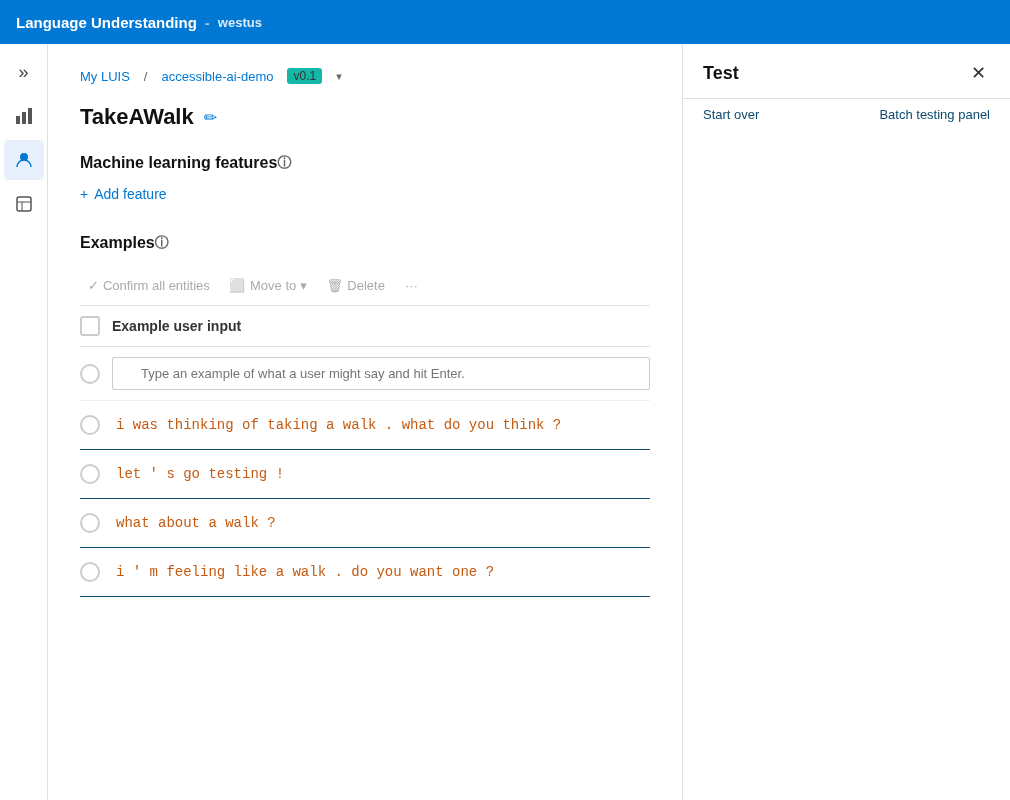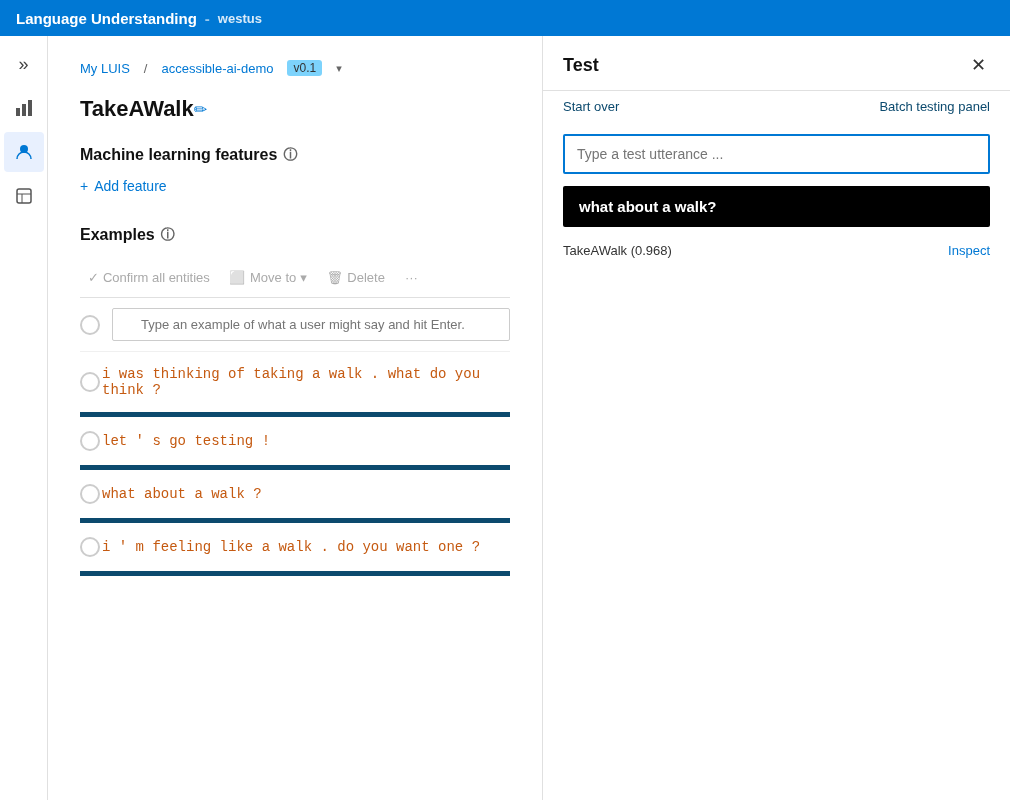--- a/index.html
+++ b/index.html
@@ -2,21 +2,21 @@
 <html><head>
   <meta charset="utf-8">
   <style>
     * { box-sizing: border-box; margin: 0; padding: 0; }
     body { font-family: 'Segoe UI', sans-serif; font-size: 14px; background: #fff; overflow: hidden; width: 1010px; height: 800px; display: flex; flex-direction: column; }
 
     
     .topbar {
       background: #0078d4;
       color: white;
-      height: 36px;
+      height: 44px;
       display: flex;
       align-items: center;
       padding: 0 16px;
       font-size: 15px;
       font-weight: 600;
       flex-shrink: 0;
     }
     .topbar-sep { margin: 0 8px; opacity: 0.6; }
 
     
@@ -71,50 +71,50 @@
       display: flex;
       align-items: center;
       font-size: 13px;
       color: #0078d4;
       margin-bottom: 20px;
       gap: 14px;
     }
     .breadcrumb-sep { color: #666; }
     .breadcrumb-item { cursor: pointer; }
     .breadcrumb-version {
-      background: #7dd3fc;
+      background: #14b8a6;
       border-radius: 3px;
       padding: 1px 6px;
       font-size: 12px;
       color: #333;
     }
     .breadcrumb-chevron { color: #666; font-size: 11px; }
 
     
     .page-title-row {
       display: flex;
       align-items: center;
+      gap: 10px;
       margin-bottom: 24px;
     }
     .page-title {
       font-size: 22px;
       font-weight: 600;
       color: #111;
     }
     .edit-icon {
       color: #0078d4;
       cursor: pointer;
       font-size: 16px;
     }
 
     
     .section-header {
       display: flex;
       align-items: center;
-      gap: 6px;
       font-size: 16px;
       font-weight: 600;
       color: #111;
       margin-bottom: 14px;
     }
     .info-icon {
       color: #666;
       font-size: 14px;
       cursor: pointer;
     }
@@ -180,22 +180,22 @@
       font-size: 13px;
       color: #888;
       outline: none;
     }
 
     
     .example-row {
       display: flex;
       align-items: center;
       padding: 14px 0;
-      border-bottom: 5px solid #0c4a6e;
-      gap: 2px;
+      border-bottom: 1px solid #0c4a6e;
+      gap: 16px;
     }
     .example-utterance {
       font-family: 'Courier New', monospace;
       font-size: 14px;
       color: #c55a11;
     }
 
     
     .table-header {
       display: flex;
@@ -203,21 +203,21 @@
       padding: 10px 0;
       border-bottom: 1px solid #e0e0e0;
       font-weight: 600;
       color: #333;
       font-size: 14px;
       gap: 12px;
     }
 
     
     .test-panel {
-      width: 468px;
+      width: 328px;
       border-left: 1px solid #e0e0e0;
       display: flex;
       flex-direction: column;
       background: #fff;
       flex-shrink: 0;
     }
     .test-panel-header {
       display: flex;
       align-items: center;
       justify-content: space-between;
@@ -368,20 +368,24 @@
           </button>
           <button class="toolbar-btn disabled">
             <span>🗑</span>
             <span>Delete</span>
           </button>
           <button class="toolbar-btn disabled">
             <span>···</span>
           </button>
         </div>
 
+        <div class="table-header">
+          <div class="row-checkbox" style="border-radius:3px;"></div>
+          <span>Example user input</span>
+        </div>
 
         <div class="example-input-row">
           <div class="row-checkbox"></div>
           <input class="example-text-input" placeholder="Type an example of what a user might say and hit Enter." style="">
         </div>
 
         <div class="example-row">
           <div class="row-checkbox"></div>
           <span class="example-utterance">i  was  thinking  of  taking  a  walk  .  what  do  you  think  ?</span>
         </div>
@@ -403,24 +407,16 @@
 
     <div class="test-panel">
       <div class="test-panel-header">
         <span class="test-panel-title">Test</span>
         <button class="close-btn">✕</button>
       </div>
       <div class="test-panel-actions">
         <button class="link-btn">Start over</button>
         <button class="link-btn">Batch testing panel</button>
       </div>
-      <div class="test-panel-body">
-        <input class="test-input" placeholder="Type a test utterance ..." style="">
-        <div class="test-utterance-bar">what about a walk?</div>
-        <div class="test-result-row">
-          <span class="test-result-intent">TakeAWalk (0.968)</span>
-          <button class="inspect-link">Inspect</button>
-        </div>
-      </div>
     </div>
 
   </div>
 </div>
 
 </body></html>

